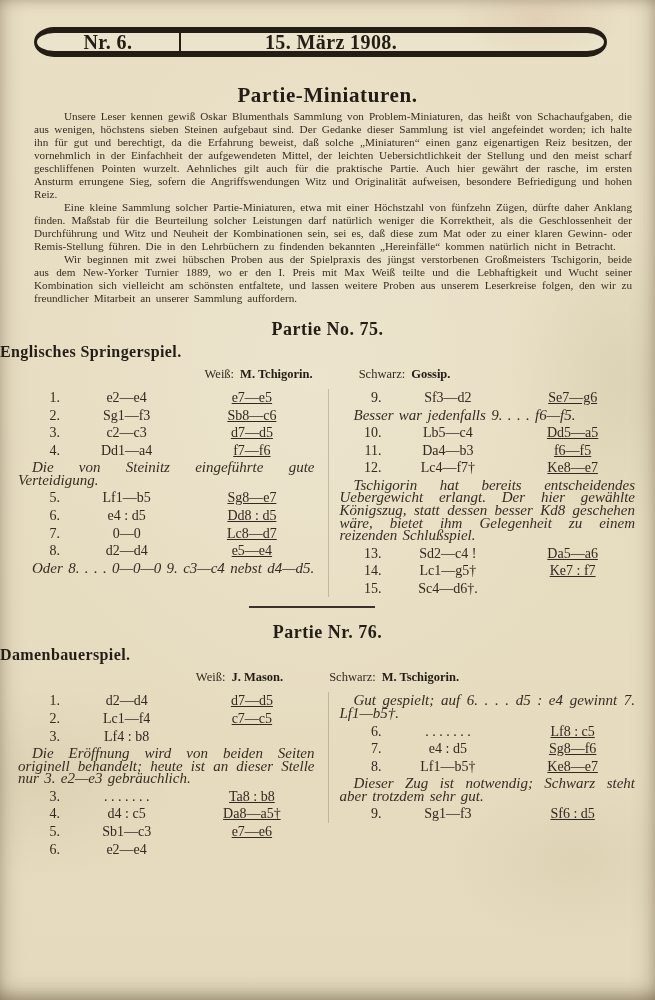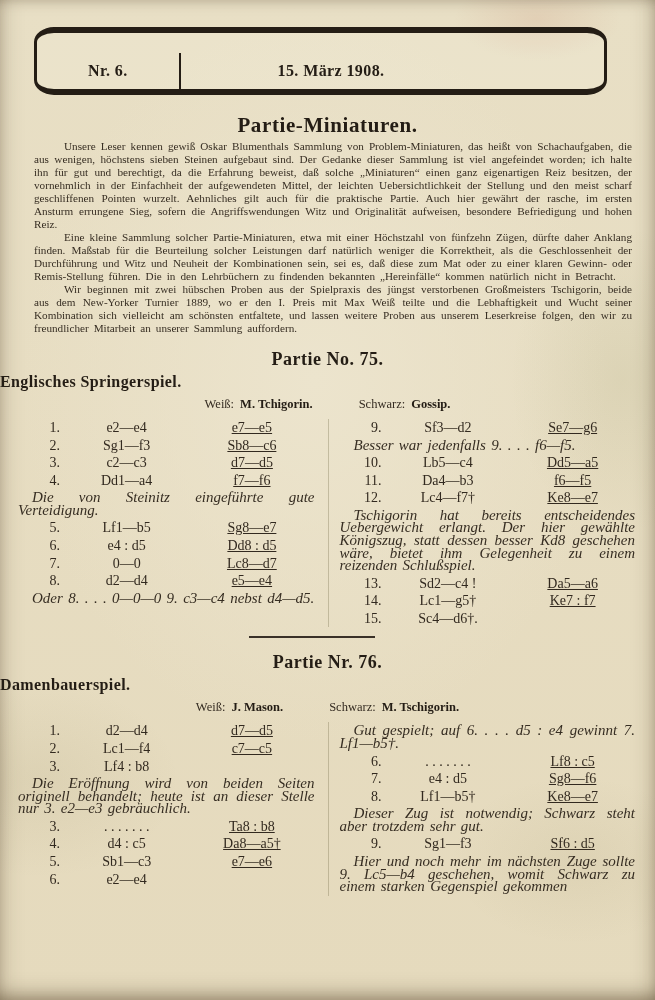--- a/index.html
+++ b/index.html
@@ -29,30 +29,30 @@
     display:flex;
     border-top:6px solid #241d15;
     border-bottom:6px solid #241d15;
     border-left:3px solid #241d15;
     border-right:3px solid #241d15;
     border-radius:20px / 15px;
     background:rgba(255,252,240,0.15);
   }
   .masthead .cell{
     display:flex;align-items:center;justify-content:center;
-    height:36px;
-    font-weight:bold;font-size:16px;letter-spacing:0.4px;color:#241d15;margin-top:20px;
+    height:18px;
+    font-weight:bold;font-size:20px;letter-spacing:0.4px;color:#241d15;
   }
   .masthead .cell+.cell{border-left:2px solid #241d15;}
   .cell-issue{width:25%;}
   .cell-date{width:53%;}
   .cell-volume{width:22%;}
   
   .article-title{
-    margin:18px 0 2px 0;text-align:center;
+    margin:26px 0 2px 0;text-align:center;
     font-size:21px;font-weight:bold;letter-spacing:0.6px;color:#241d15;
   }
   .byline{margin:2px 0 8px 0;text-align:center;font-size:13px;color:#342b21;}
   
   .intro{padding:0 23px 0 34px;}
   .intro p{
     margin:0;text-indent:30px;text-align:justify;
     font-size:11.2px;line-height:13px;word-spacing:2.2px;color:#362d22;
   }
   
@@ -255,19 +255,18 @@
               <span class="no">8.</span>
               <span class="wm">Lf1—b5†</span>
               <span class="bm">Ke8—e7</span>
             </div>
             <p class="annotation">Dieser Zug ist notwendig; Schwarz steht aber trotzdem sehr gut.</p>
             <div class="move-row">
               <span class="no">9.</span>
               <span class="wm">Sg1—f3</span>
               <span class="bm">Sf6 : d5</span>
             </div>
-            <p class="annotation">Hier und noch mehr im nächsten Zuge sollte 9. Lc5—b4 geschehen, womit Schwarz zu einem starken Gegenspiel gekommen</p>
           </div>
         </div>
       </div>
     </div>
 
 </div>
 
 </body></html>

